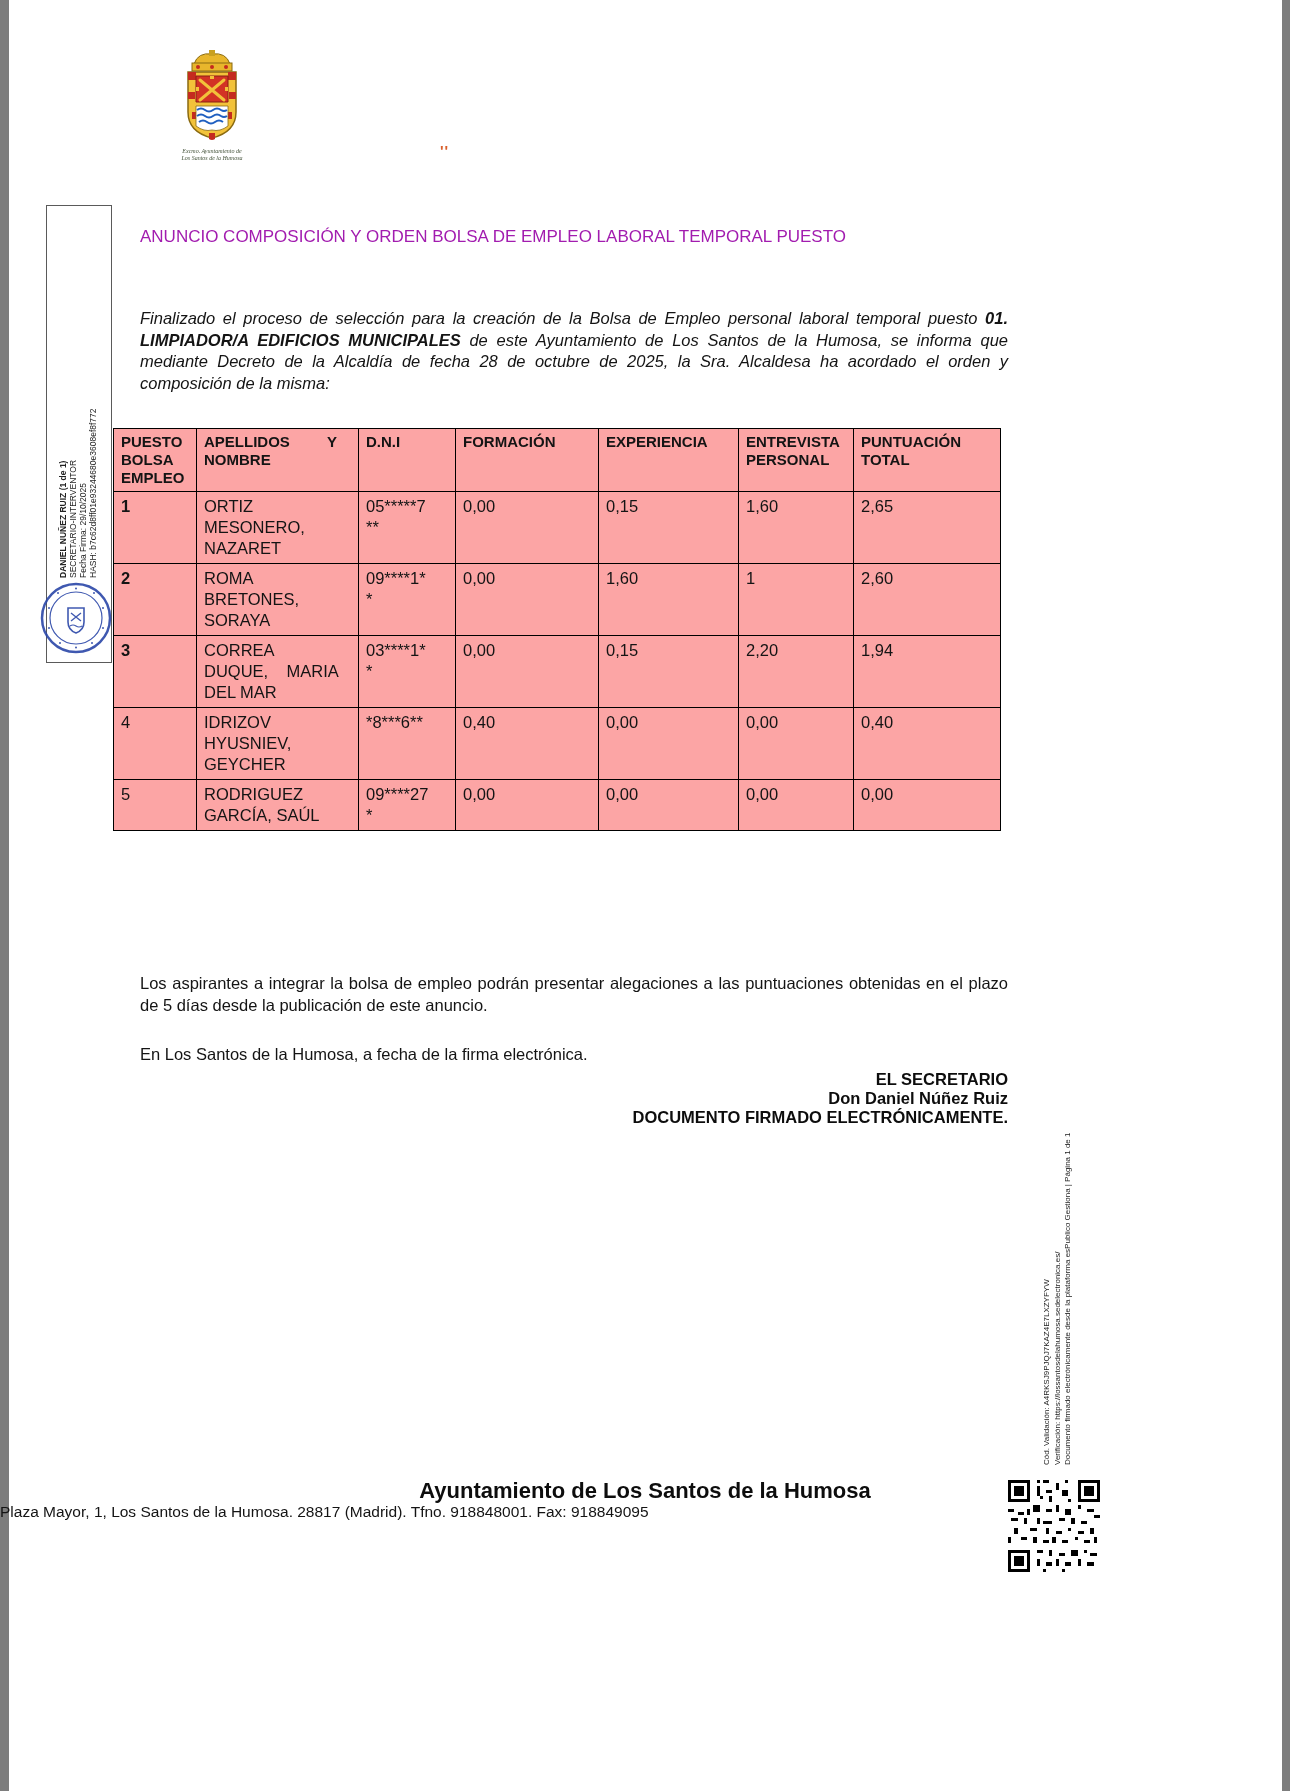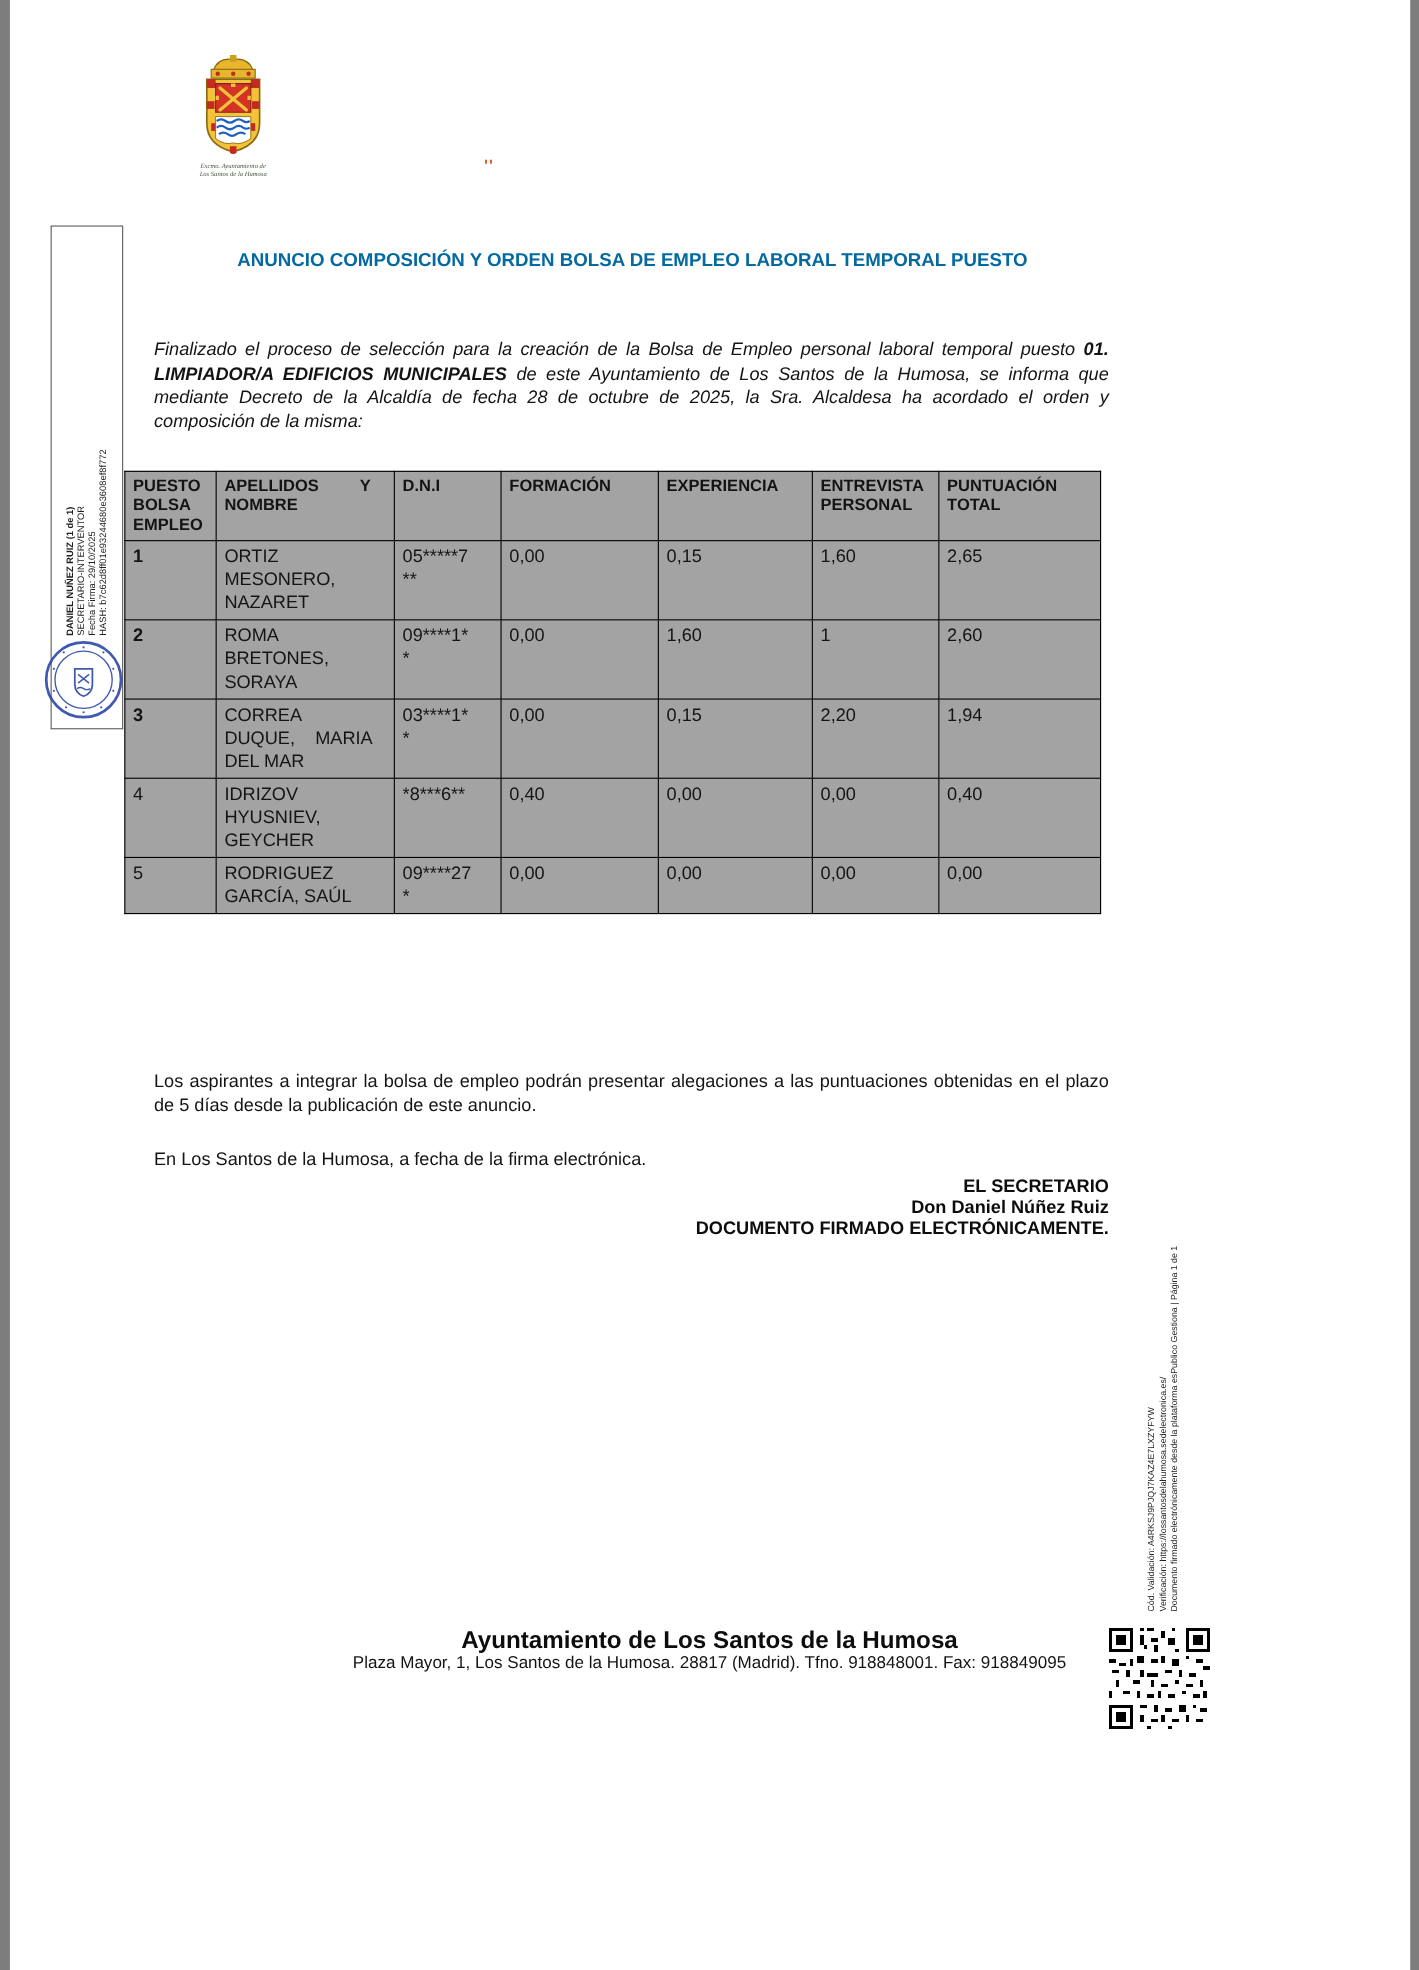--- a/index.html
+++ b/index.html
@@ -22,48 +22,48 @@
   
   .sig-box { position:absolute; left:46px; top:205px; width:66px; height:458px;
              border:1px solid #5a5a5a; background:#fff; }
   .left-sig { position:absolute; left:58px; top:578px; width:352px;
               transform:rotate(-90deg); transform-origin:0 0;
               font-size:8.5px; line-height:10px; color:#222; white-space:nowrap; }
   .left-sig .l1 { font-weight:bold; }
   .stamp { position:absolute; left:38px; top:580px; }
 
   
-  .title { position:absolute; left:140px; top:226px; width:870px; text-align:center;
-           font-weight:bold; font-size:17px; line-height:21px; color:#0369a1; }
+  .title { position:absolute; left:140px; top:226px; width:870px; 
+           font-weight:normal; font-size:17px; line-height:21px; color:#a21caf; }
   .para  { position:absolute; left:140px; width:868px; font-size:16.5px; line-height:21.5px;
            text-align:justify; color:#141414; }
   .intro { top:308px;font-style:italic; }
   .aleg  { top:973px; }
   .lugar { position:absolute; left:140px; top:1045px; font-size:16.5px; color:#141414; }
   .firma { position:absolute; left:140px; top:1070px; width:868px; text-align:right;
            font-weight:bold; font-size:16.5px; line-height:19px; color:#0d0d0d; }
 
   
   .tbl-wrap { position:absolute; left:113px; top:428px; }
-  table { border-collapse:collapse; table-layout:fixed; width:887px; background:#a3a3a3; }
+  table { border-collapse:collapse; table-layout:fixed; width:887px; background:#fca5a5; }
   col.c1{width:83px} col.c2{width:162px} col.c3{width:97px} col.c4{width:143px}
   col.c5{width:140px} col.c6{width:115px} col.c7{width:147px}
   th,td { border:1px solid #000; vertical-align:top; padding:4px 7px; text-align:left; }
   th { font-size:15px; font-weight:bold; line-height:18px; white-space:pre-wrap; }
   td { font-size:16.5px; line-height:21px; }
   td.name, td.dni { white-space:pre-wrap; word-break:break-word;margin-left:28px; }
   tr.r1 td{height:64px} tr.r2 td{height:70px} tr.r3 td{height:66px}
   tr.r4 td{height:66px} tr.r5 td{height:48px}
   td.puesto { font-weight:bold; }
   tr.r4 td.puesto, tr.r5 td.puesto { font-weight:normal; }
 
   
   .footer-name { position:absolute; left:0; top:1478px; width:1290px; text-align:center;
                  font-weight:bold; font-size:22px; color:#0d0d0d; }
-  .footer-addr { position:absolute; left:0; top:1503px; width:1290px; text-align:center;
+  .footer-addr { position:absolute; left:0; top:1503px; width:1290px; text-align:left;
                  font-size:15.5px; color:#141414; }
   .qr { position:absolute; left:1008px; top:1480px; }
 
   
   .right-sig { position:absolute; left:1042px; top:1465px; width:500px;
                transform:rotate(-90deg); transform-origin:0 0;
                font-size:8px; line-height:10.5px; color:#222; white-space:nowrap; }
 </style>
 </head>
 <body>

